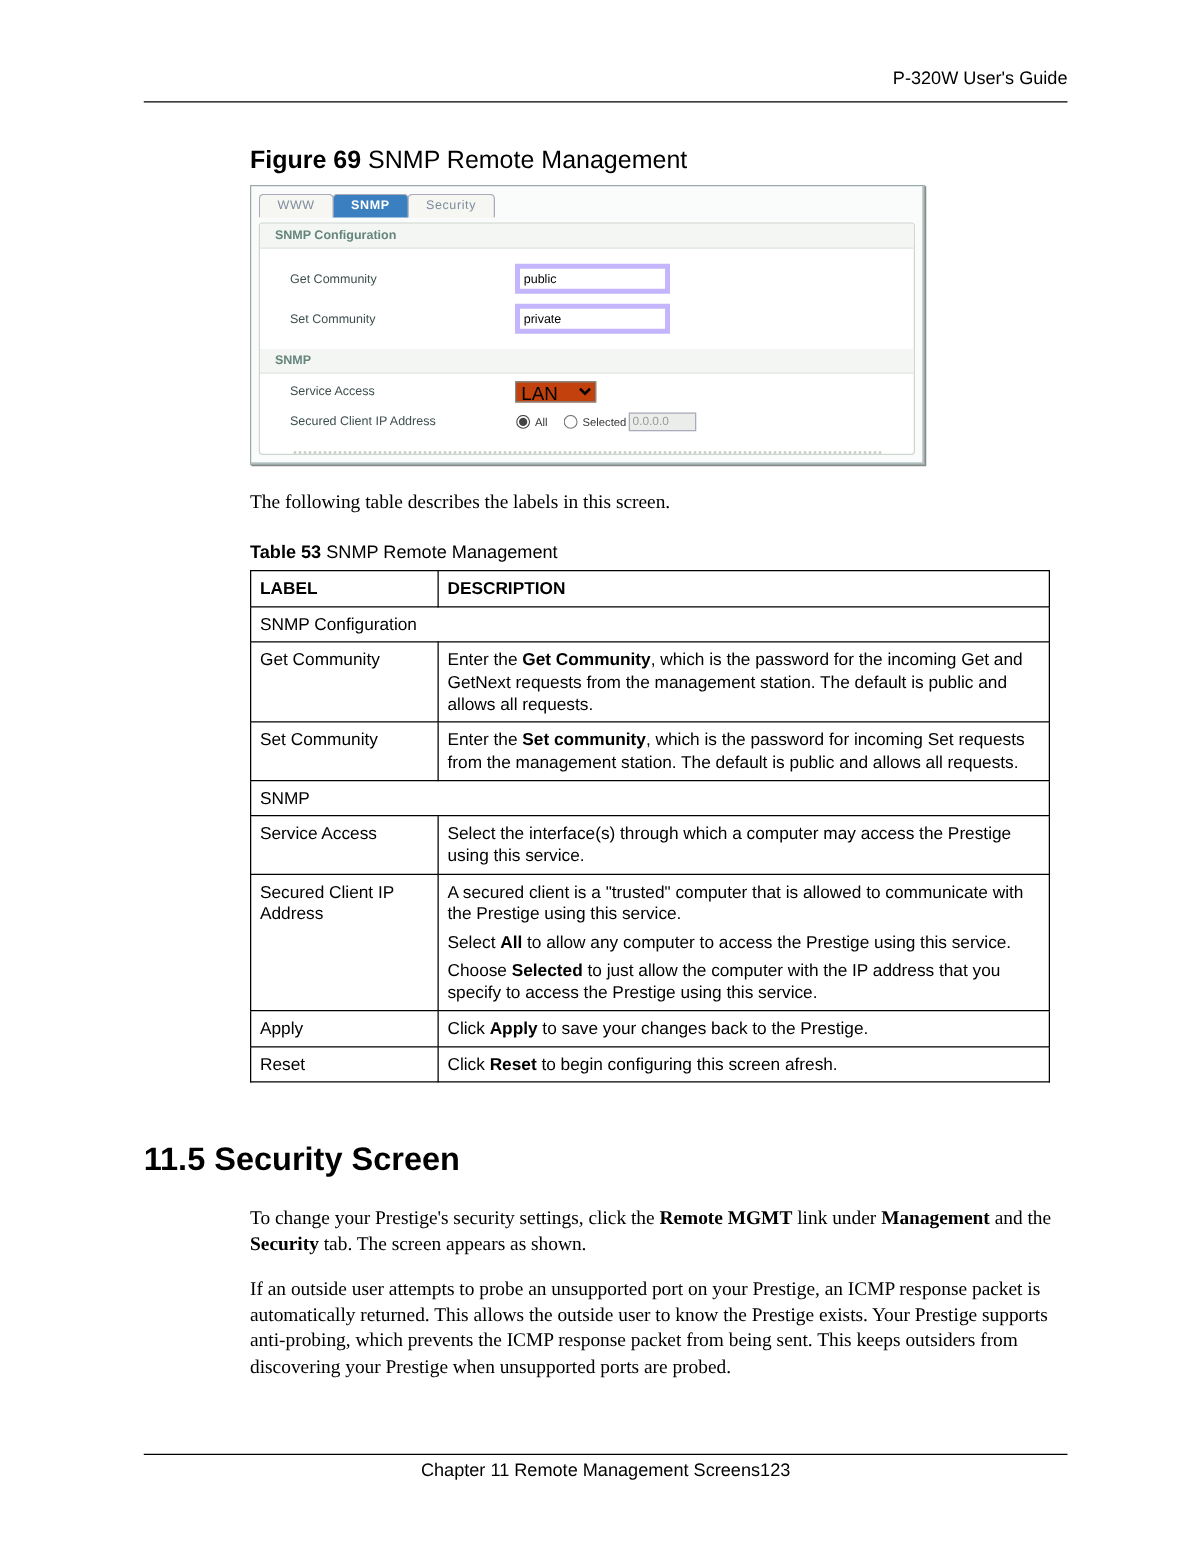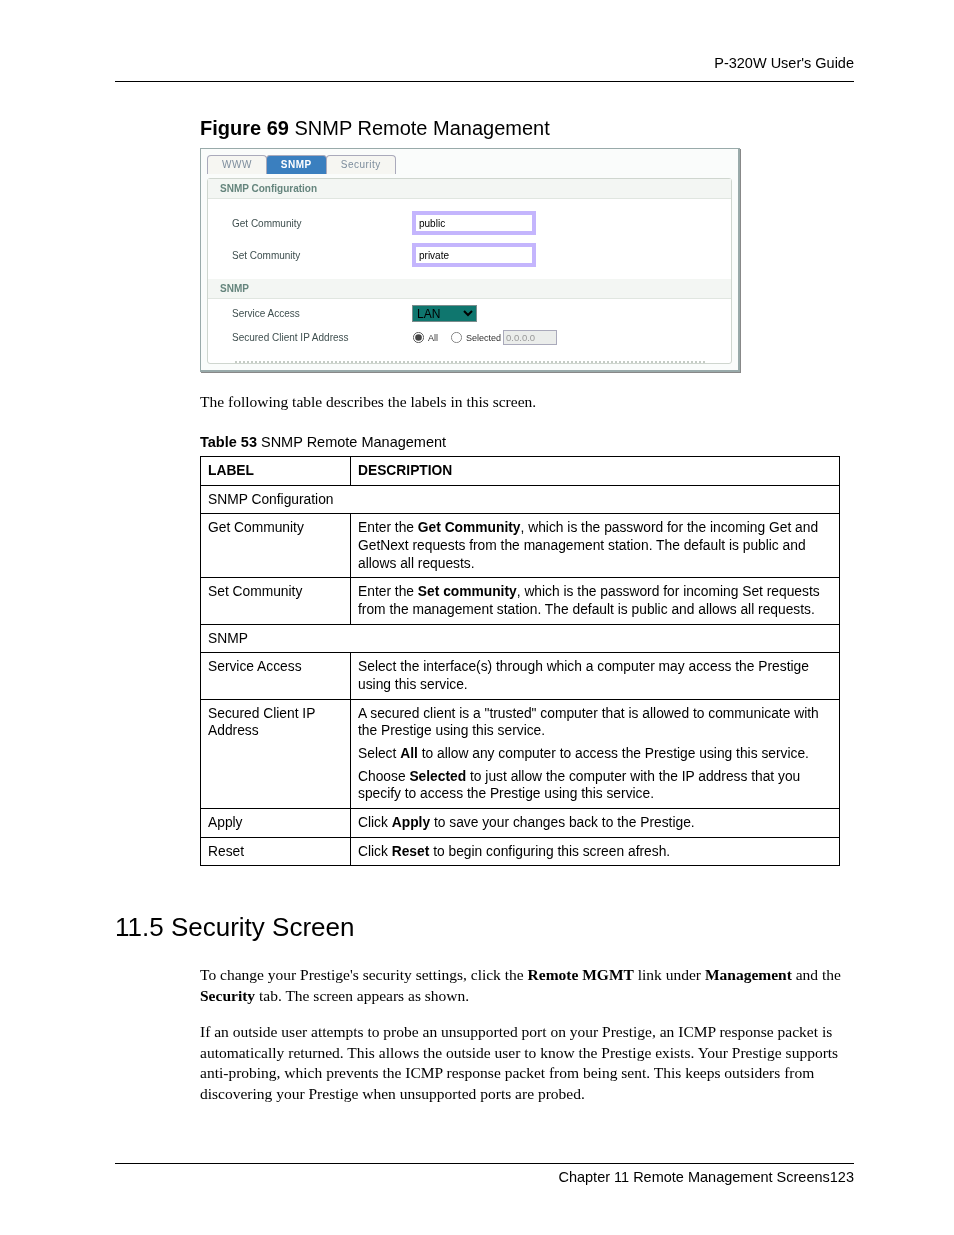--- a/index.html
+++ b/index.html
@@ -26,41 +26,41 @@
   .figure-inner { border:1px solid #9aa; padding:2px; background:#fafcfb }
   .tabrow { display:flex; gap:0; padding:4px 4px 0 4px; }
   .tab { padding:3px 14px 4px; border:1px solid #aab; border-bottom:none; border-radius:4px 4px 0 0; background:#f6f6f2; color:#7d8d9d; font-family:Verdana,Tahoma,sans-serif; letter-spacing:0.5px; font-size:10px;}
   .tab + .tab { margin-left:-1px }
   .tab.active { background:#3a7fbf; color:#fff; font-weight:bold }
   .panel { border:1px solid #cfd6cf; margin:4px; border-radius:3px; background:#fff}
   .section-head { background:#f3f6f3; color:#65857d; font-family:Verdana,Tahoma,sans-serif; font-size:10px; font-weight:bold; padding:4px 12px; border-bottom:1px solid #e0e6e0 }
   .fieldrow { display:flex; align-items:center; padding:4px 0 4px 24px }
   .fieldrow .lbl { width:180px; color:#3f4f4f; font-family:Verdana,Tahoma,sans-serif; font-size:10px }
   .txtinput { font-family:Arial,sans-serif; font-size:10px; padding:1px 3px; border:4px solid #c4b5fd; background:#fff; height:14px; width:110px }
-  .sel { font-size:12px; height:17px; border:1px solid #7c8c8c; background:#0f766e; width:65px }
+  .sel { font-size:15px; height:17px; border:1px solid #7c8c8c; background:#c2410c; width:65px }
   .radio { accent-color:#444; margin:0 3px 0 0; transform:scale(0.85) }
   .rlabel { font-family:Verdana,sans-serif; font-size:9px; margin-right:12px }
   .ipbox { font-family:Liberation Sans, sans-serif; font-size:9.5px; width:48px; height:13px; border:1px solid #aab; background:#ebedeb; color:#999; padding:0 2px }
   .dotted { margin:10px auto 0; width:470px; border:none; border-top:2px dotted #c5ccc5; height:0 }
   .btnrow { text-align:center; padding:6px 0 10px }
   .figbtn { font-family:Arial,sans-serif; font-size:10px; padding:1px 16px; border:1px solid #7a8898; border-radius:2px; background:#eef1f4; margin:0 8px; cursor:pointer }
 
   .body-text { margin:20px 0 0 85px; line-height:1.3 }
 
   table.def { border-collapse:collapse; width:640px; margin-left:85px; font-family:Arial,Helvetica,sans-serif; font-size:13.8px }
   table.def th, table.def td { border:1px solid #000; padding:5px 7px; vertical-align:top; text-align:left; line-height:1.28 }
   table.def th { font-weight:bold }
   .desc-para + .desc-para { margin-top:5px }
 
-  .big-heading { font-family:Arial,Helvetica,sans-serif; font-size:26px; font-weight:normal; margin:46px 0 22px 0 }
+  .big-heading { font-family:Arial,Helvetica,sans-serif; font-size:26px; font-weight:bold; margin:46px 0 22px 0 }
   .sec-para { margin:0 0 16px 85px; line-height:1.32 }
 
   .footer { position:absolute; bottom:50px; left:115px; right:100px; font-family:Arial,Helvetica,sans-serif; font-size:14.5px }
   .footer-line { border-top:1px solid #000; margin-bottom:5px }
-  .footer-row { display:flex; justify-content:flex-end }
+  .footer-row { display:flex; justify-content:center }
 </style>
 </head>
 <body>
 
 <div class="header-text">P-320W User's Guide</div>
 <div class="header-line"></div>
 
 <div class="figure-caption">
   <b>Figure 69</b><span>   SNMP Remote Management</span>
 </div>

